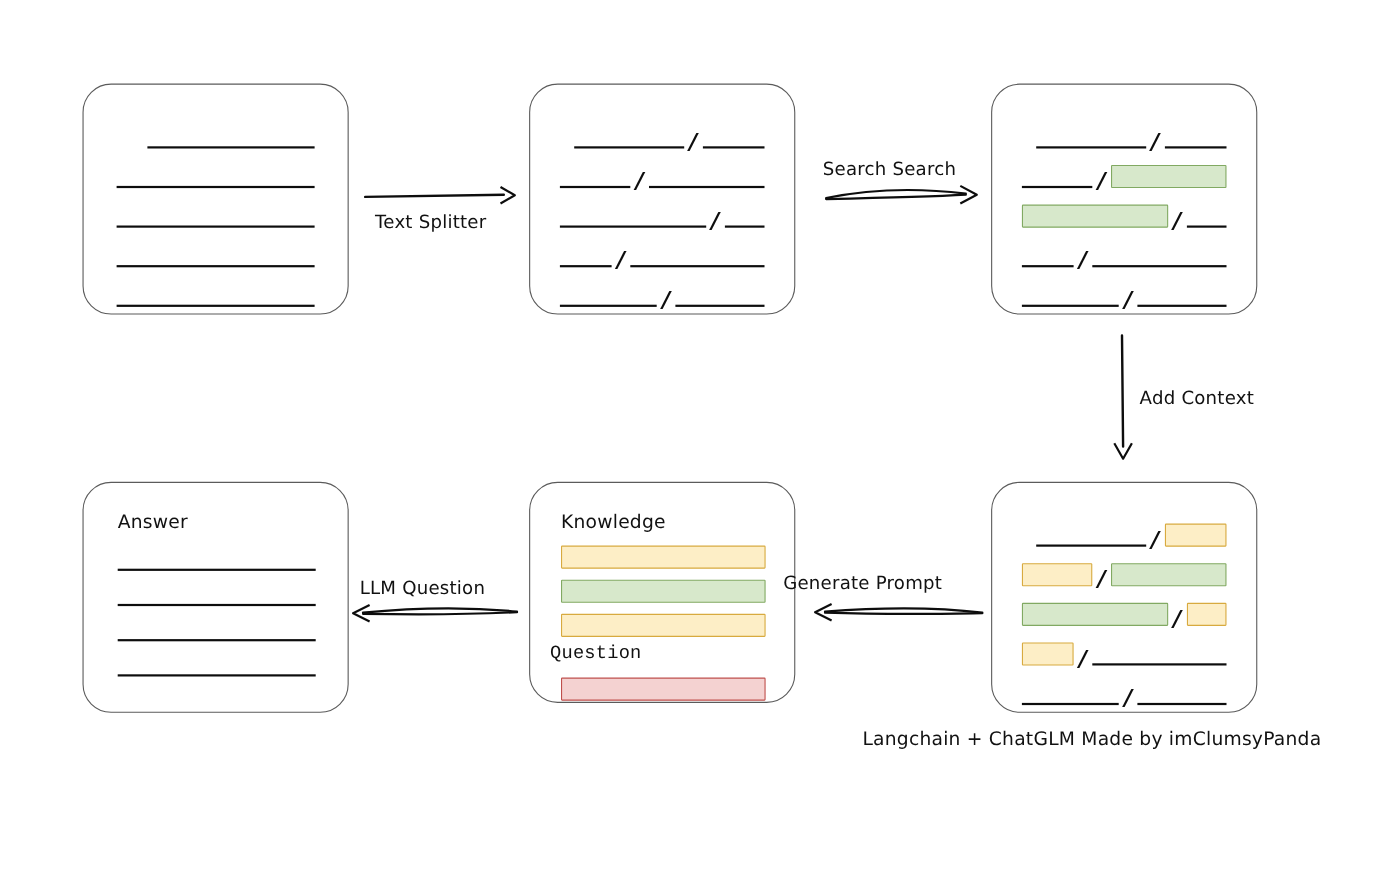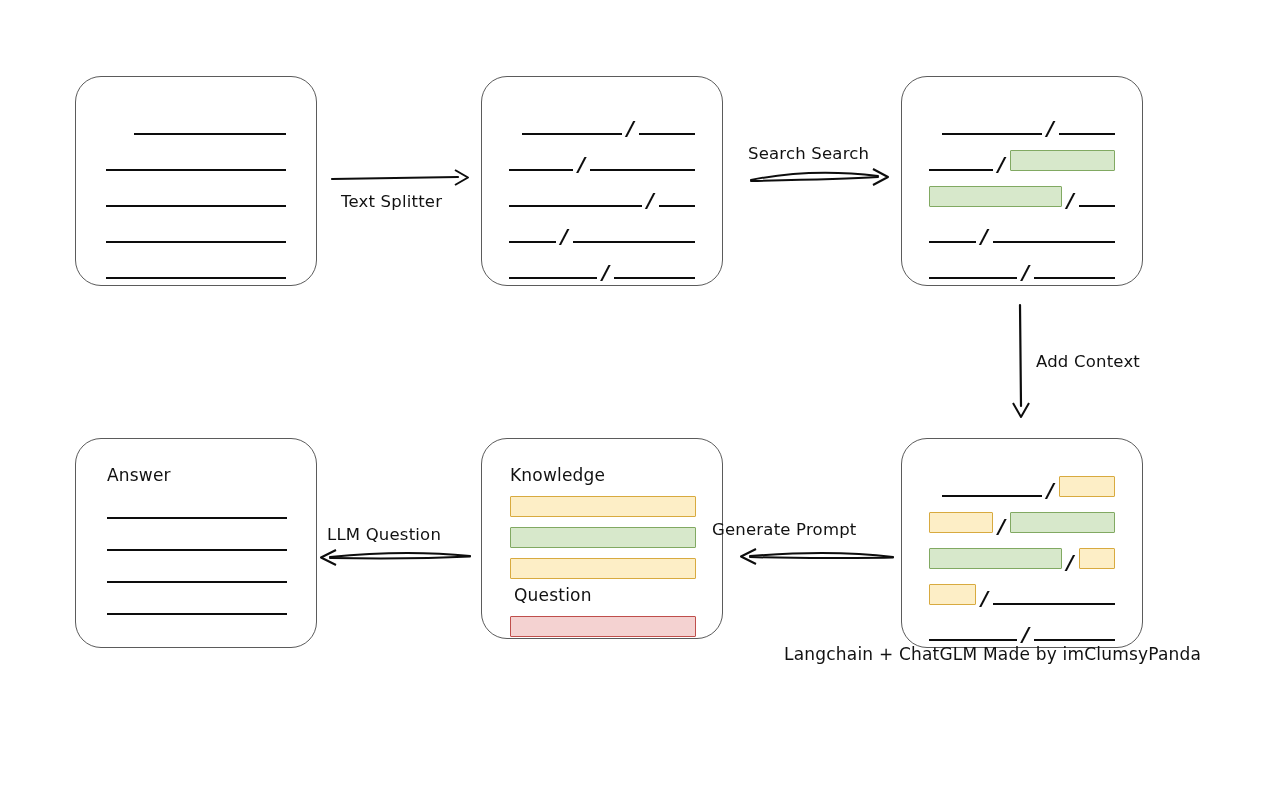--- a/index.html
+++ b/index.html
@@ -279,21 +279,21 @@
   </div>
 
   <div class="card" id="card-prompt" style="left:481px; top:438px; width:242px; height:201px;">
 
     <div class="card-label" style="left:28px; top:26px;">Knowledge</div>
 
     <div class="bar yellow" style="left:28px; top:57px; width:186px;"></div>
     <div class="bar green" style="left:28px; top:88px; width:186px;"></div>
     <div class="bar yellow" style="left:28px; top:119px; width:186px;"></div>
 
-    <div class="card-label" style="left:32px; top:146px;">Question</div>
+    <div class="card-label" style="left:18px; top:146px;font-family:Liberation Mono, monospace;">Question</div>
 
     <div class="bar red" style="left:28px; top:177px; width:186px;"></div>
   </div>
 
   <div class="card" id="card-answer" style="left:75px; top:438px; width:242px; height:210px;">
 
     <div class="card-label" style="left:31px; top:26px;">Answer</div>
 
     <div class="pline" style="left:31px; top:78px; width:180px;"></div>
     <div class="pline" style="left:31px; top:110px; width:180px;"></div>
@@ -304,15 +304,15 @@
   <div class="edge-label" style="left:341px; top:144px;margin-top:48px;">Text Splitter</div>
 
   <div class="edge-label" style="left:748px; top:144px;">Search Search</div>
 
   <div class="edge-label" style="left:1036px; top:352px;">Add Context</div>
 
   <div class="edge-label" style="left:712px; top:520px;">Generate Prompt</div>
 
   <div class="edge-label" style="left:327px; top:525px;">LLM Question</div>
 
-  <div class="caption" style="left:784px; top:644px;">Langchain + ChatGLM Made by imClumsyPanda</div>
+  <div class="caption" style="left:784px; top:662px;">Langchain + ChatGLM Made by imClumsyPanda</div>
 
 </div>
 
 </body></html>

